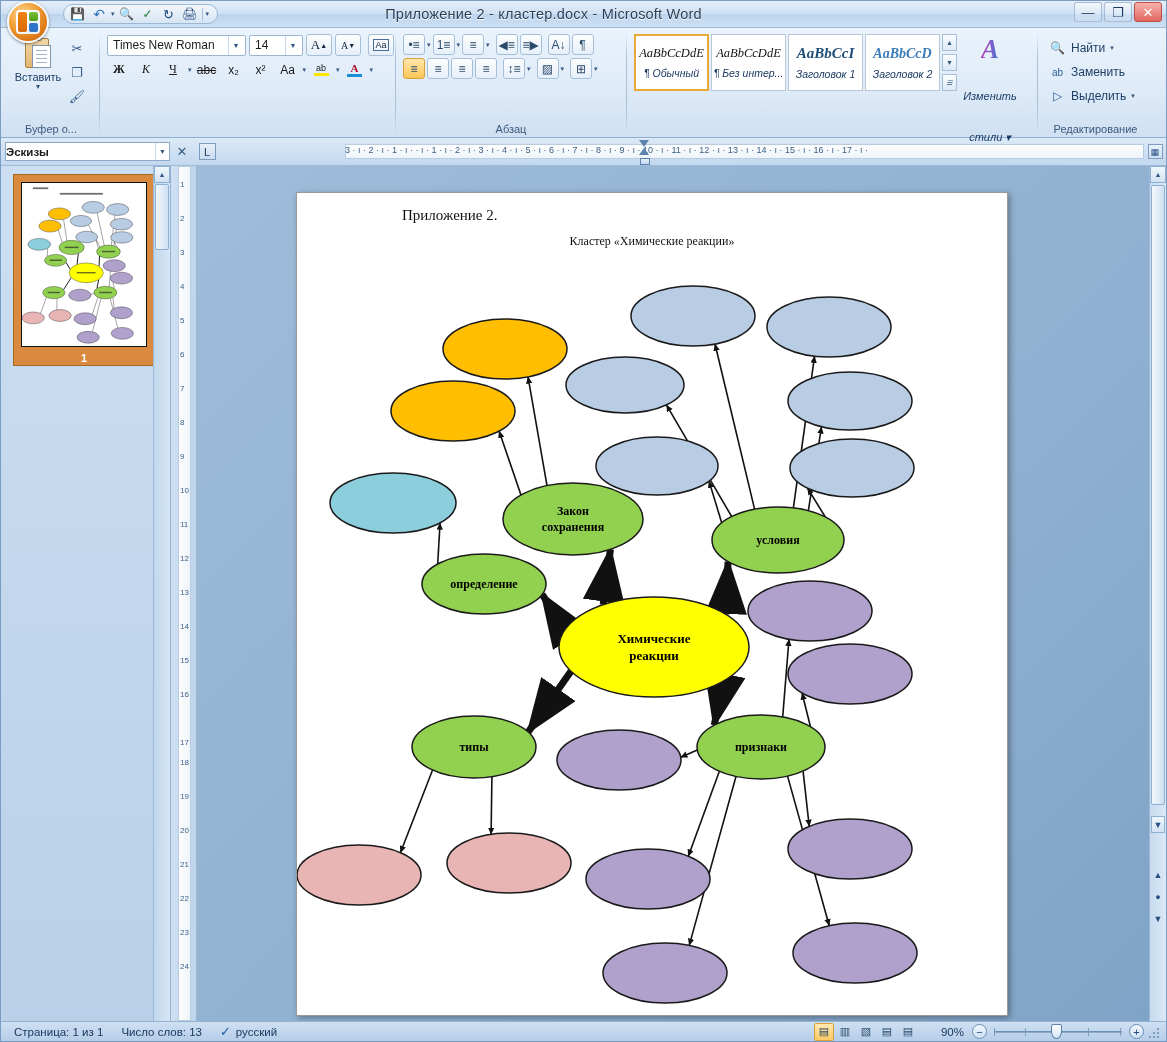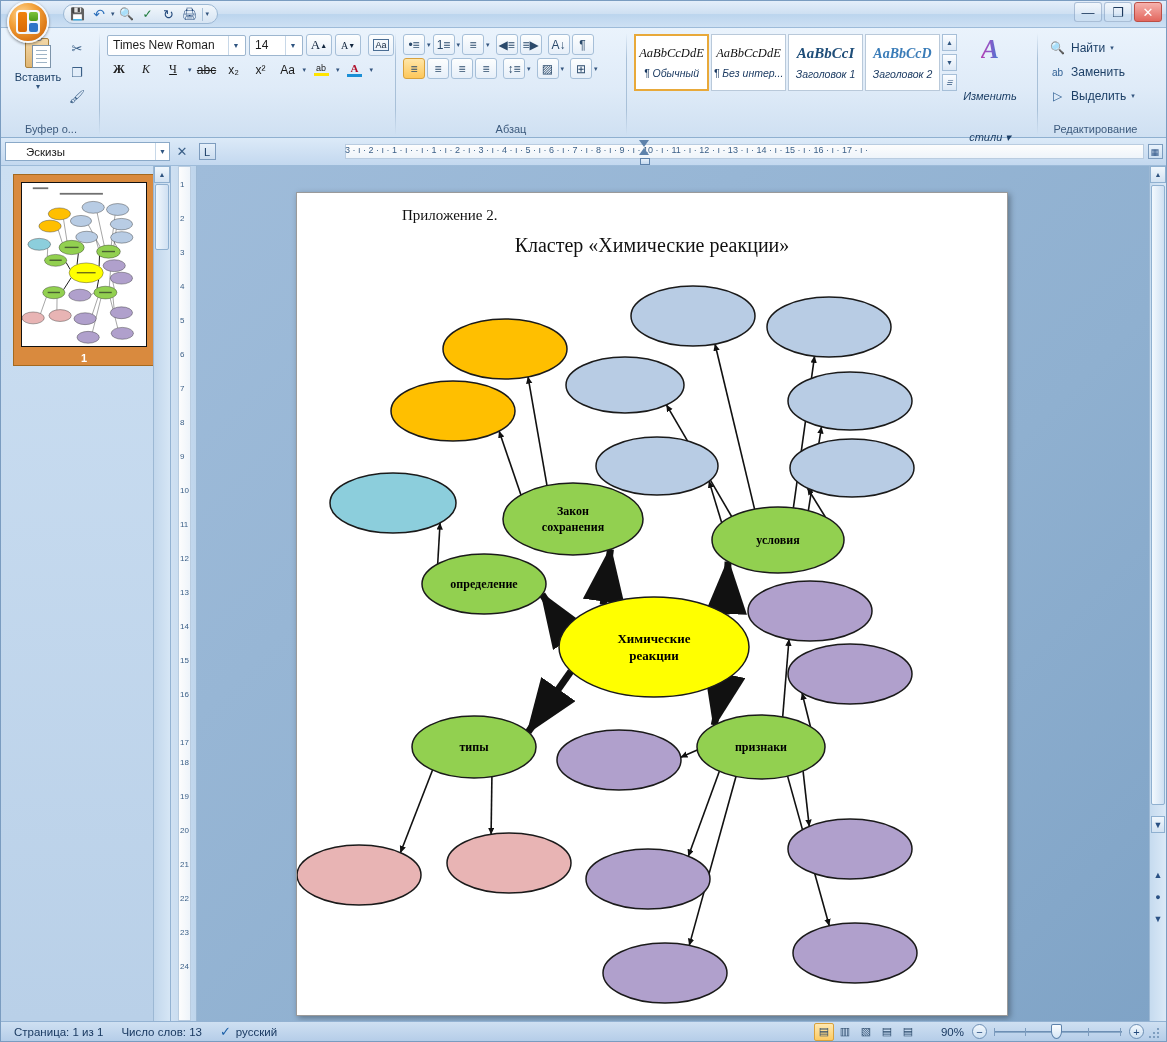--- a/index.html
+++ b/index.html
@@ -190,21 +190,21 @@
 
   
   .edit-item{ display:flex; align-items:center; gap:5px; height:24px; padding:0 4px; font-size:12px; color:#1c3f66;}
   .edit-ico{ width:17px; text-align:center; font-size:12px; color:#2f5f93;}
 
   
   .midbar{ display:flex; height:28px; align-items:center;
     background:linear-gradient(180deg,#dceaf8,#c3d8ef); border-bottom:1px solid #9dbbd9;}
   .thumbpane-head{ width:193px; display:flex; align-items:center; gap:4px; padding:0 4px;}
   .thumb-combo{ flex:1; height:19px; background:#fff; border:1px solid #8aa9c8; display:flex; align-items:center;
-    padding-left:20px; font-size:11.5px; color:#1b1b1b;}
+    padding-left:0; font-size:11.5px; color:#1b1b1b;font-weight:bold;}
   .thumb-combo .cbtn{ margin-left:auto; width:14px;height:17px; border-left:1px solid #c8d8e8;
     display:flex;align-items:center;justify-content:center;font-size:7px;color:#2f5480;}
   .thumb-x{ width:16px;text-align:center;font-size:13px;color:#3a5f87;}
   .ruler-corner{ width:26px; display:flex;align-items:center;justify-content:center;}
   .ruler-corner .sq{ width:17px;height:17px; border:1px solid #7d9cbe; background:linear-gradient(180deg,#e6f0fa,#cadcef);
     display:flex;align-items:center;justify-content:center; font-size:11px;color:#1a3d66;}
   .hruler{ flex:1; height:28px; position:relative; overflow:hidden;}
   .hruler-track{ position:absolute; left:125px; right:0; top:6px; height:15px;
     background:linear-gradient(180deg,#fdfdfd,#eef4fa); border:1px solid #b9cce0;}
   .hruler-marks{ position:absolute; left:0; right:0; top:7px; height:14px;
@@ -248,21 +248,21 @@
 
   .canvas{ flex:1; position:relative; background:#8aa9c8;
      background:linear-gradient(135deg,#9fbcda 0%,#8fb0d0 60%,#7fa3c6 100%); overflow:hidden;}
   .page{
     position:absolute; left:99px; top:26px; width:712px; height:824px;
     background:#fff; box-shadow:2px 2px 6px rgba(0,0,0,.35); border:1px solid #9a9a9a;
     overflow:hidden;
   }
   .doc-appx{ position:absolute; left:105px; top:14px; font-family:"Liberation Serif",serif; font-size:15px; color:#111;}
   .doc-title{ position:absolute; left:0; right:0; top:41px; text-align:center;
-     font-family:"Liberation Serif",serif; font-size:20px; color:#111;}
+     font-family:"Liberation Serif",serif; font-size:12px; color:#111;}
   .diagram{ position:absolute; left:0; top:0; width:712px; height:824px;}
 
   .vscroll{ position:absolute; right:0; top:0; bottom:0; width:17px;
      background:linear-gradient(90deg,#c6dbef,#dbe9f7); border-left:1px solid #9cb8d4;}
   .vs-btn{ height:17px; border:1px solid #8fb0d0; background:linear-gradient(180deg,#f0f7fd,#d2e2f2);
      display:flex;align-items:center;justify-content:center;font-size:7px;color:#2f5480;}
   .vs-thumb{ position:absolute; left:1px; right:1px; top:19px; height:620px;
      background:linear-gradient(90deg,#f3f9fe,#cfe0f2); border:1px solid #8fb0d0; border-radius:2px;}
   .vs-extra{ position:absolute; left:1px;right:1px; display:flex;align-items:center;justify-content:center;
      font-size:9px;color:#2a5184;}
@@ -309,20 +309,21 @@
       <div class="qat-btn" style="color:#2b6fbb;font-size:14px;">↶</div>
       <div class="qat-arrow">▾</div>
       <div class="qat-btn">🔍</div>
       <div class="qat-btn" style="color:#1d7a3c;">✓</div>
       <div class="qat-btn" style="font-size:13px;">↻</div>
       <div class="qat-btn">🖨</div>
       <div class="qat-sep"></div>
       <div class="qat-arrow">▾</div>
     </div>
 
+    <div class="title-text">Приложение 2 - кластер.docx - Microsoft Word</div>
 
     <div class="wbtns">
       <div class="wbtn">—</div>
       <div class="wbtn">❐</div>
       <div class="wbtn close">✕</div>
     </div>
   </div>
 
 
   <div class="ribbon">

